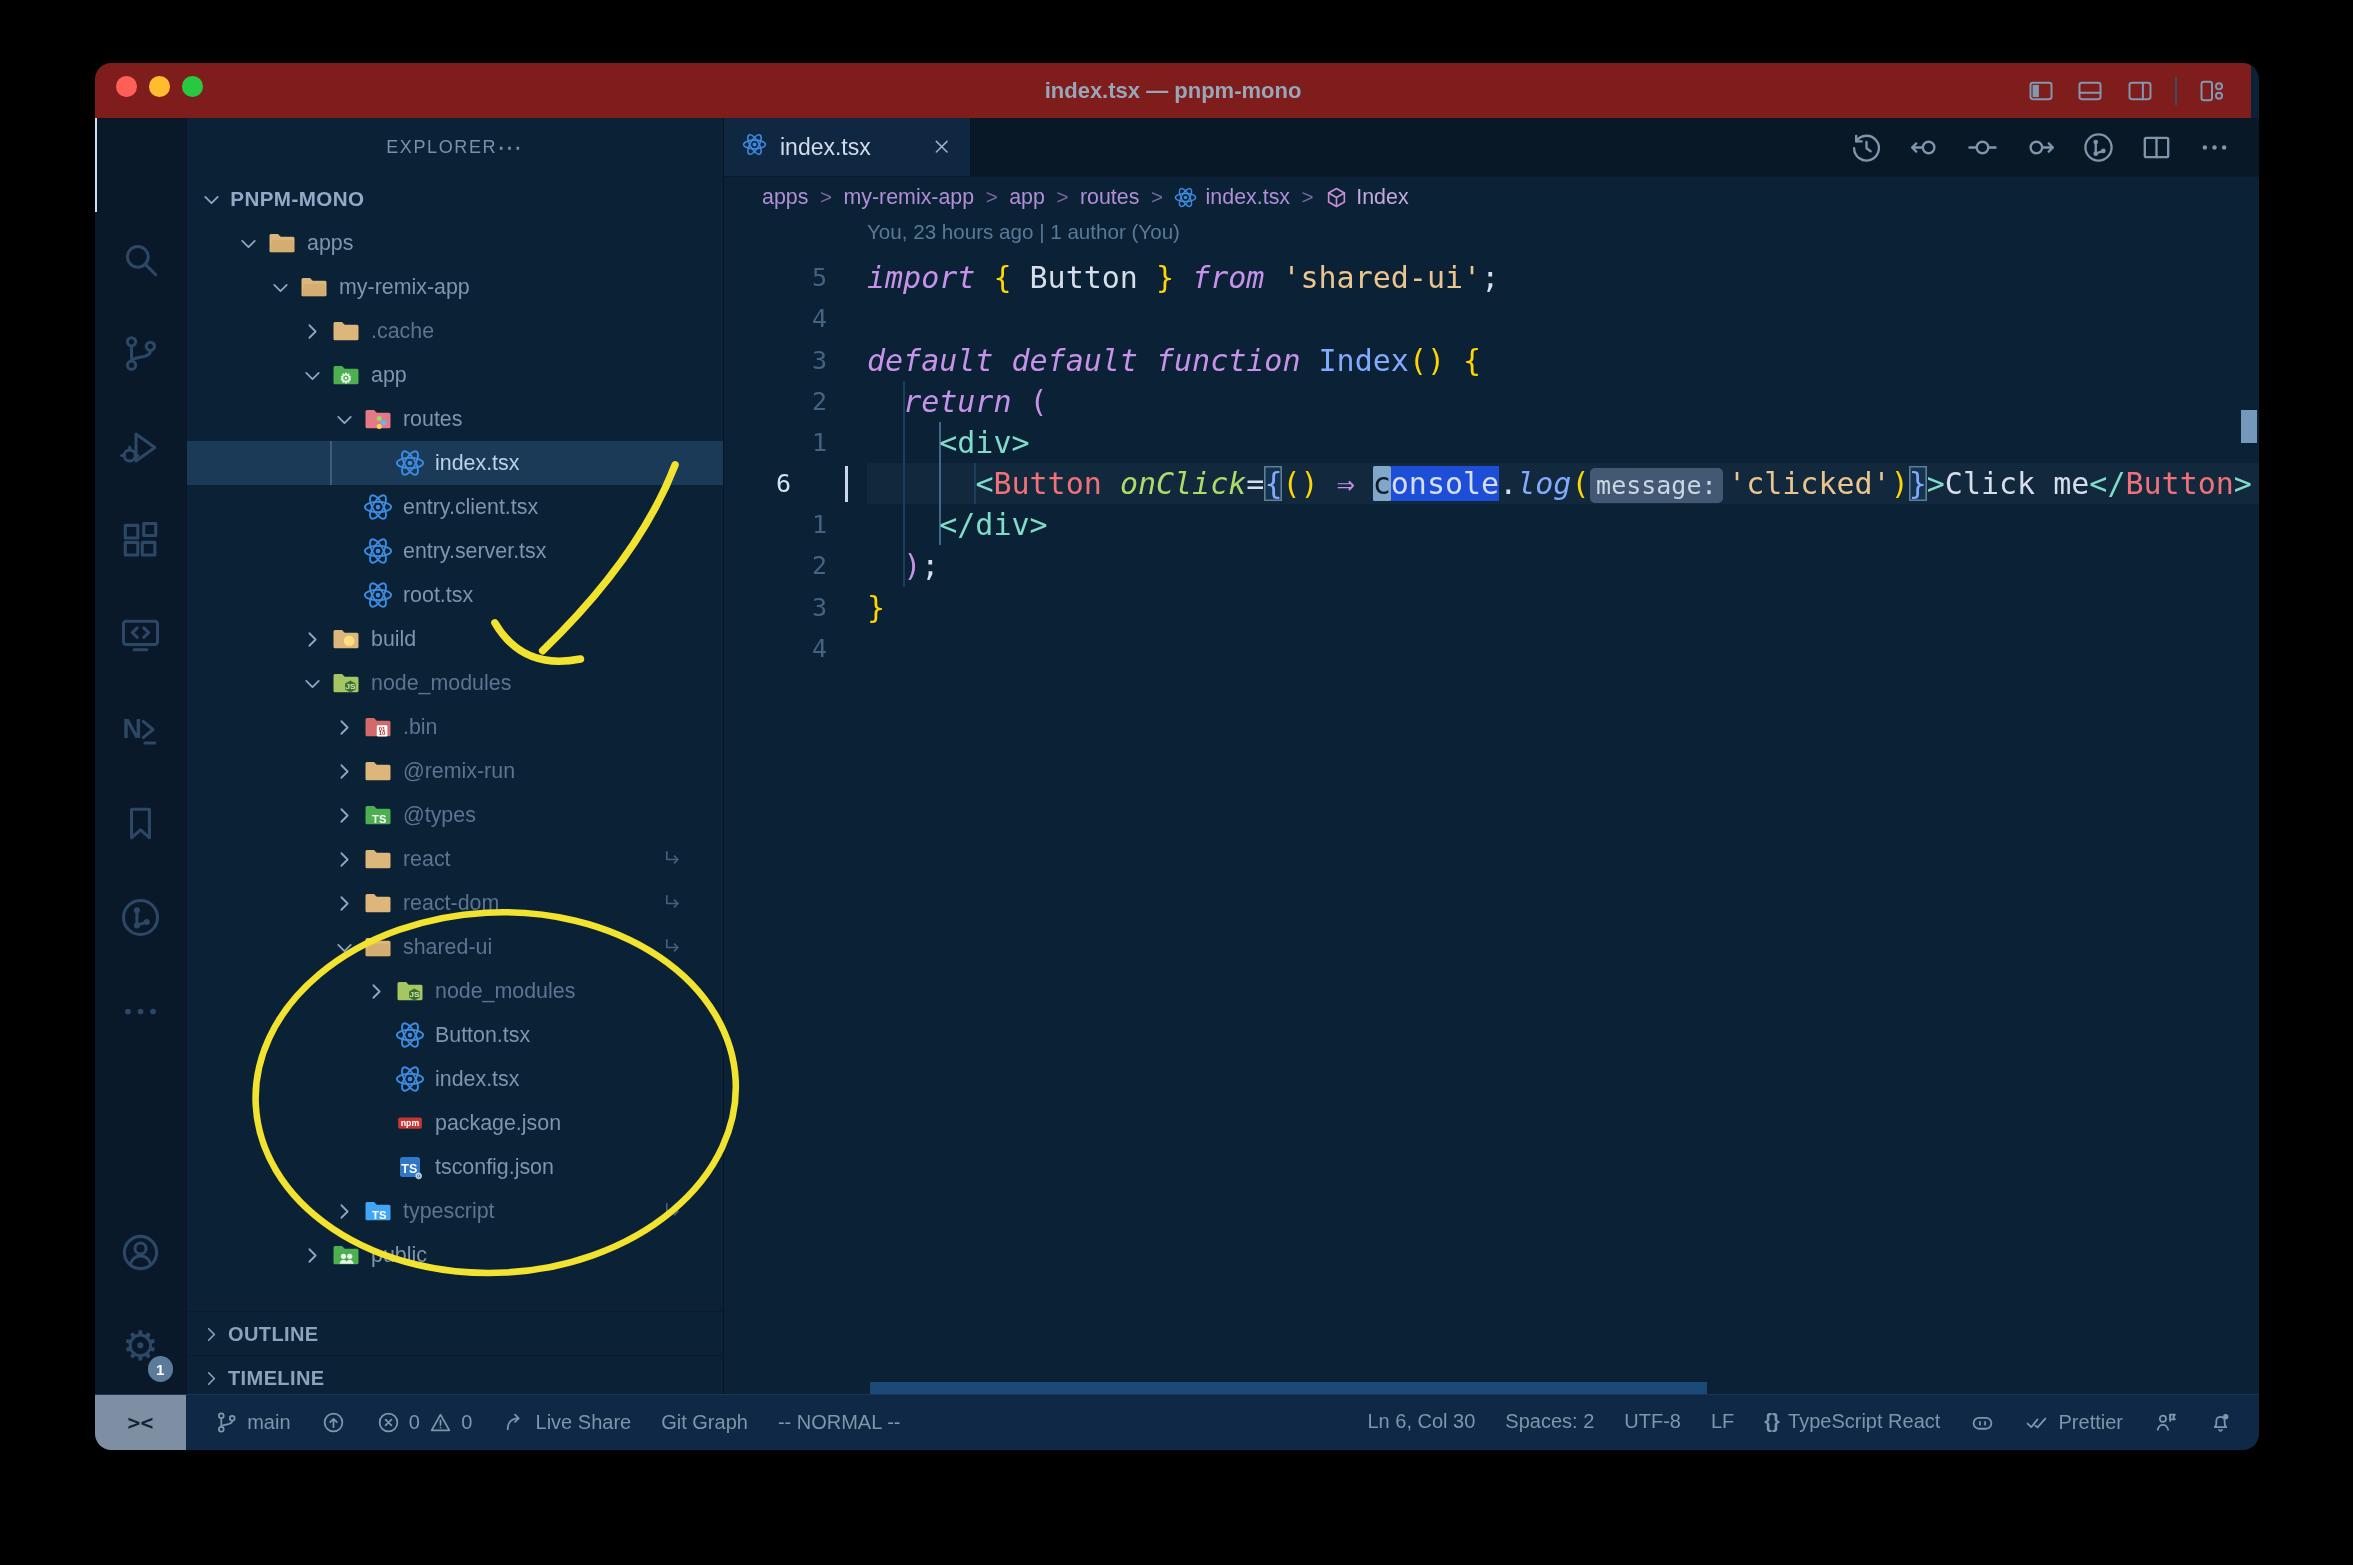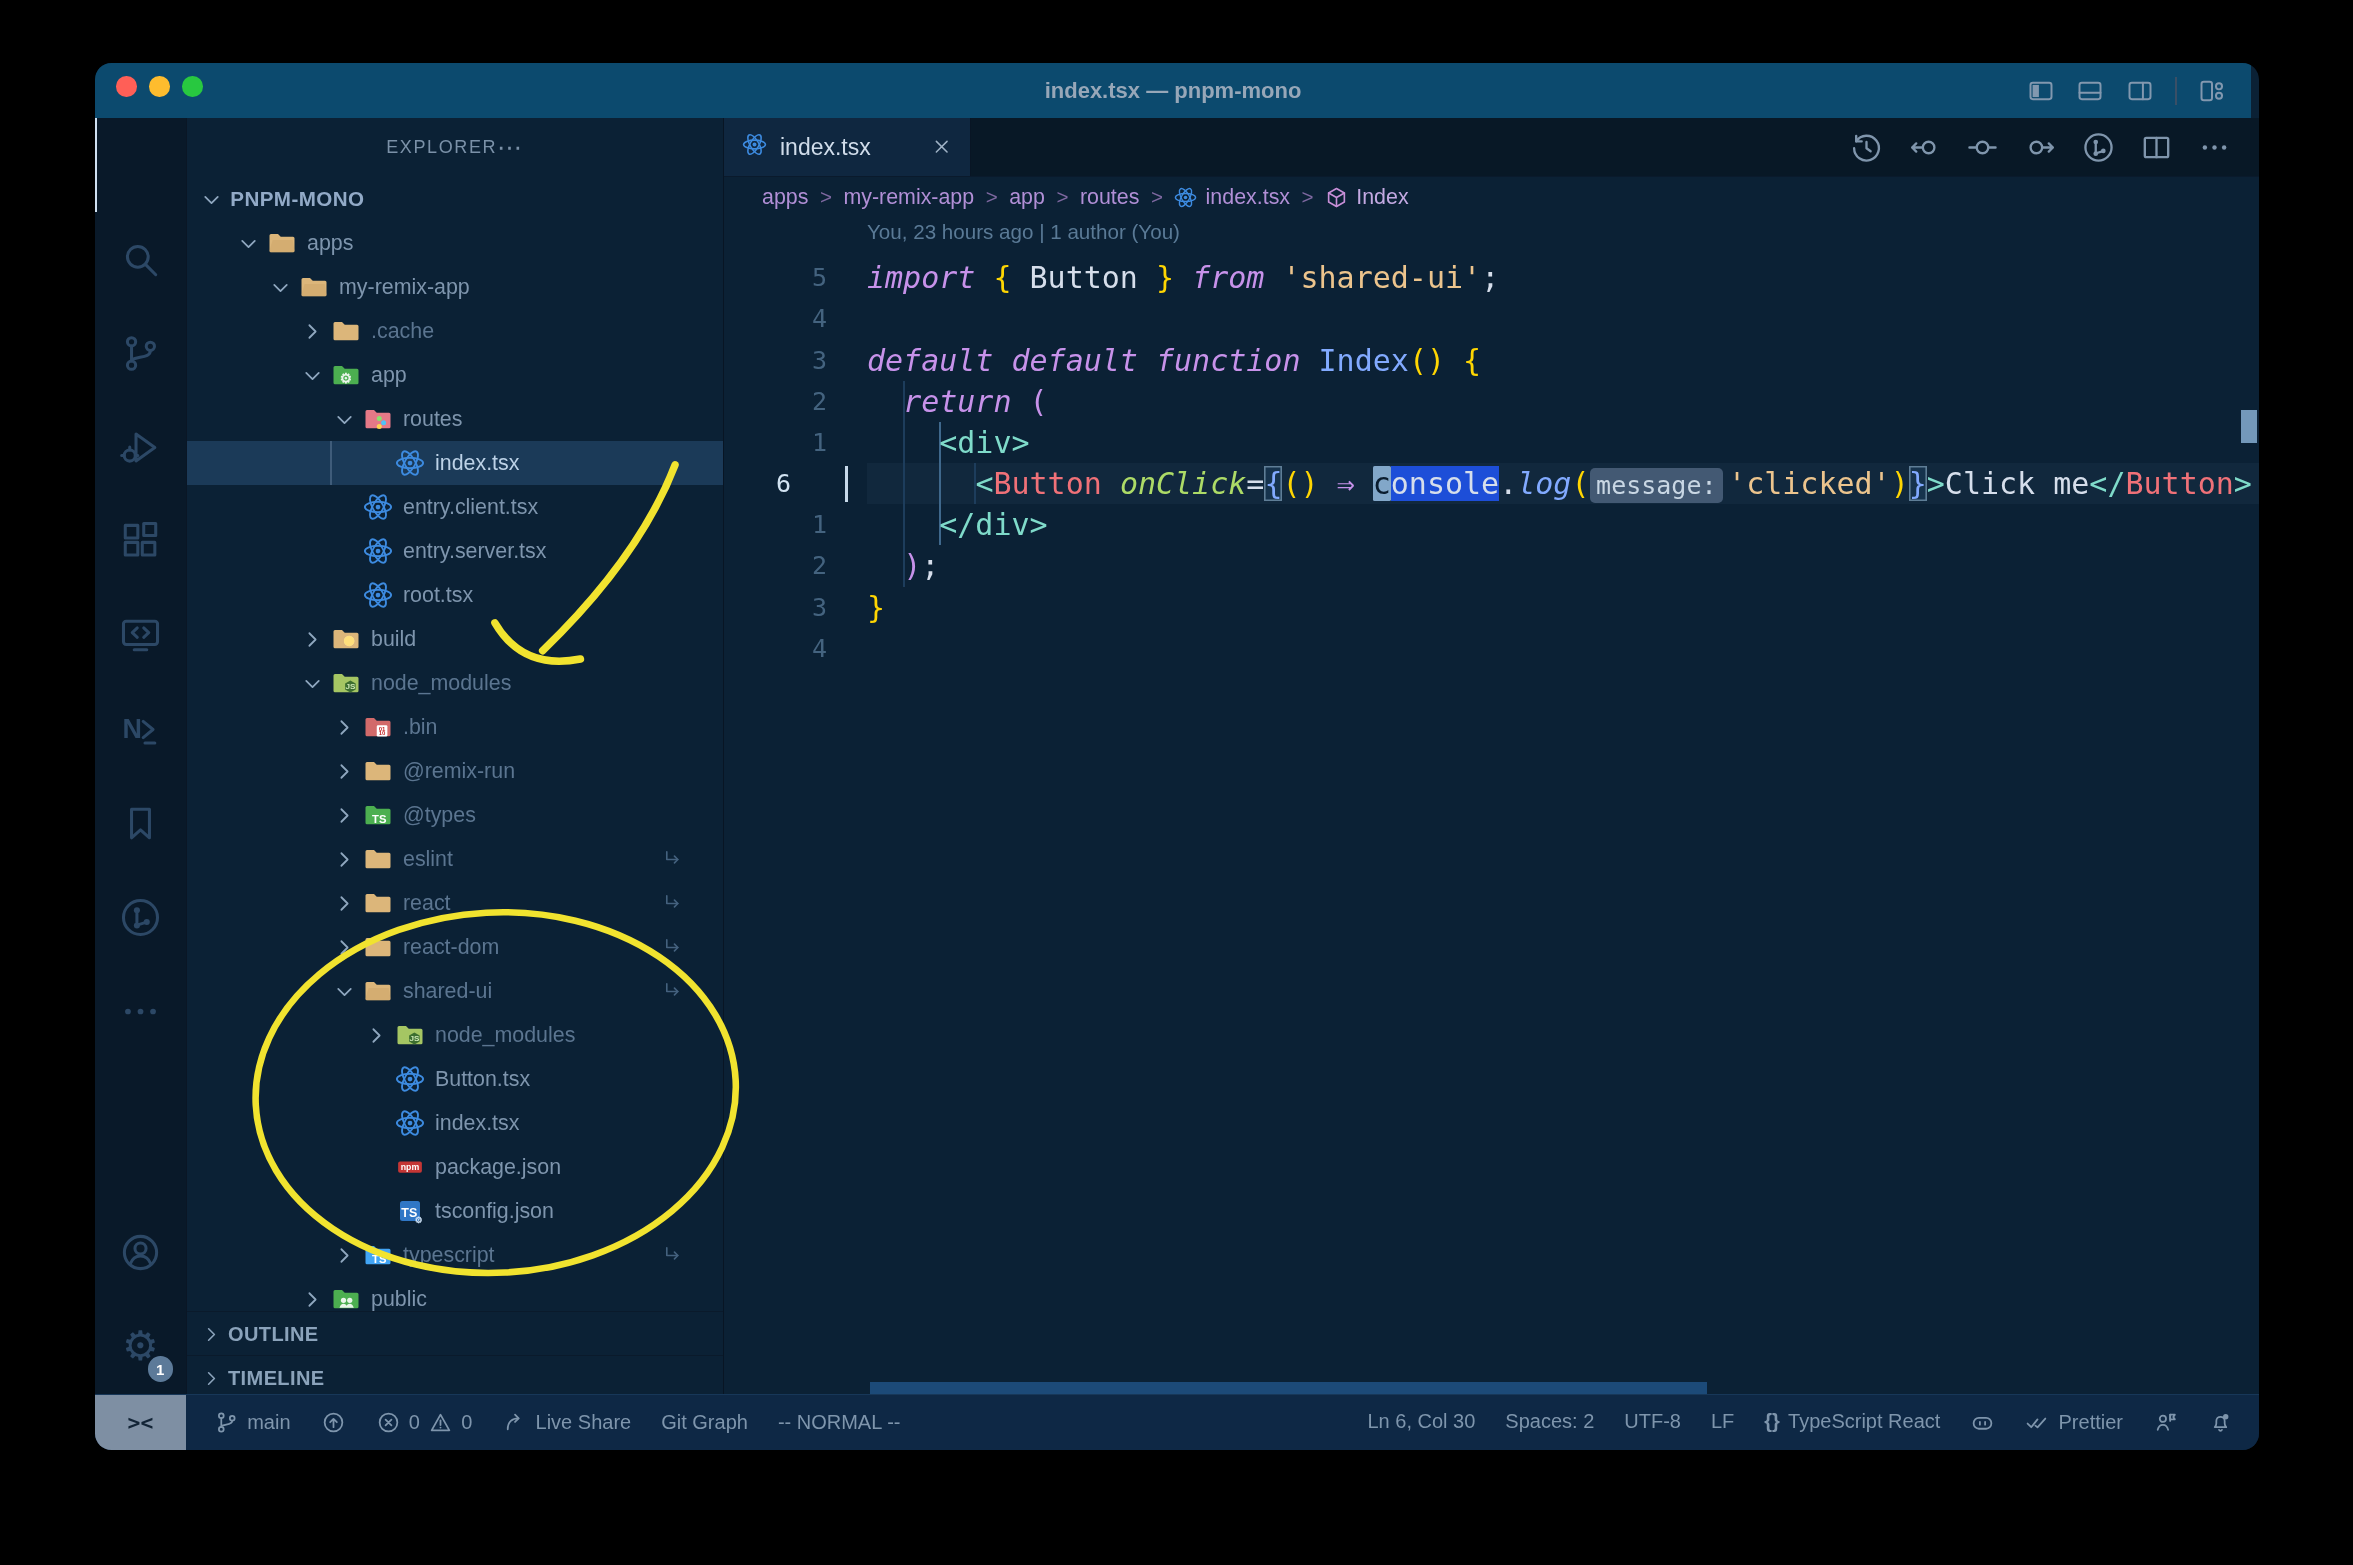--- a/index.html
+++ b/index.html
@@ -1,21 +1,21 @@
 <!DOCTYPE html>
 <html style="font-size:13px"><head>
 <meta charset="utf-8">
 <style>
   html,body{margin:0;padding:0;background:#000;}
   #stage{position:relative;width:2354px;height:1565px;background:#000;overflow:hidden;
          font-family:"Liberation Sans",sans-serif;-webkit-font-smoothing:antialiased;}
   #window{position:absolute;left:95px;top:63px;width:2164px;height:1387px;background:#0b2135;
           border-radius:16.5px;overflow:hidden;box-shadow:0 30px 74px rgba(0,0,0,.75);}
   
-  #titlebar{position:absolute;top:0;left:0;right:8px;height:55px;background:#0c4a6e;border-bottom:0.8px solid #091626;}
+  #titlebar{position:absolute;top:0;left:0;right:8px;height:55px;background:#7f1d1d;border-bottom:0.8px solid #091626;}
   .traffic{position:absolute;left:21.4px;top:13px;display:flex;gap:12.3px;}
   .tl{width:20.6px;height:20.6px;border-radius:50%;}
   #title{position:absolute;left:0;right:0;top:0;height:55px;line-height:55px;text-align:center;
          font-size:22px;font-weight:600;color:#97a7b8;}
   #titlebar-icons{position:absolute;right:25px;top:0;height:55px;display:flex;align-items:center;gap:21.4px;color:#8298af;}
   .tb-divider{width:1.6px;height:28px;background:#3a4f66;}
   
   #body{position:absolute;top:55px;left:0;right:0;bottom:55px;display:flex;}
   #activitybar{width:91px;background:#091929;border-right:0.8px solid #0a1625;position:relative;flex:none;}
   .act-item{height:94px;display:flex;align-items:center;justify-content:center;color:#2c4866;position:relative;box-sizing:border-box;}
@@ -401,37 +401,20 @@
             </div>
             <div class="trow dim" style="padding-left: 145px;">
               <span class="chev">
                 <svg width="25" height="25" viewBox="0 0 24 24" fill="none" stroke="currentColor" stroke-width="1.7" stroke-linecap="round" stroke-linejoin="round">
                   <path d="M9 6l6 6-6 6"></path>
                 </svg>
               </span>
               <span class="ticon"><svg width="30" height="30" viewBox="0 0 24 24" fill="none">
                   <path fill="#dcb67a" d="M2 6a1.2 1.2 0 0 1 1.2-1.2h5.6l2.2 2.2h9.8A1.2 1.2 0 0 1 22 8.2v10a1.2 1.2 0 0 1-1.2 1.2H3.2A1.2 1.2 0 0 1 2 18.2z"></path>
                 </svg></span>
-              <span>eslint</span>
-              <span class="symlink">
-                <svg width="23" height="23" viewBox="0 0 24 24" fill="none" stroke="currentColor" stroke-width="1.7" stroke-linecap="round" stroke-linejoin="round">
-                  <path d="M5 4v8h11.5"></path>
-                  <path d="M13 8.5 16.5 12 13 15.5"></path>
-                </svg>
-              </span>
-            </div>
-            <div class="trow dim" style="padding-left: 145px;">
-              <span class="chev">
-                <svg width="25" height="25" viewBox="0 0 24 24" fill="none" stroke="currentColor" stroke-width="1.7" stroke-linecap="round" stroke-linejoin="round">
-                  <path d="M9 6l6 6-6 6"></path>
-                </svg>
-              </span>
-              <span class="ticon"><svg width="30" height="30" viewBox="0 0 24 24" fill="none">
-                  <path fill="#dcb67a" d="M2 6a1.2 1.2 0 0 1 1.2-1.2h5.6l2.2 2.2h9.8A1.2 1.2 0 0 1 22 8.2v10a1.2 1.2 0 0 1-1.2 1.2H3.2A1.2 1.2 0 0 1 2 18.2z"></path>
-                </svg></span>
               <span>react</span>
               <span class="symlink">
                 <svg width="23" height="23" viewBox="0 0 24 24" fill="none" stroke="currentColor" stroke-width="1.7" stroke-linecap="round" stroke-linejoin="round">
                   <path d="M5 4v8h11.5"></path>
                   <path d="M13 8.5 16.5 12 13 15.5"></path>
                 </svg>
               </span>
             </div>
             <div class="trow dim" style="padding-left: 145px;">
               <span class="chev">

